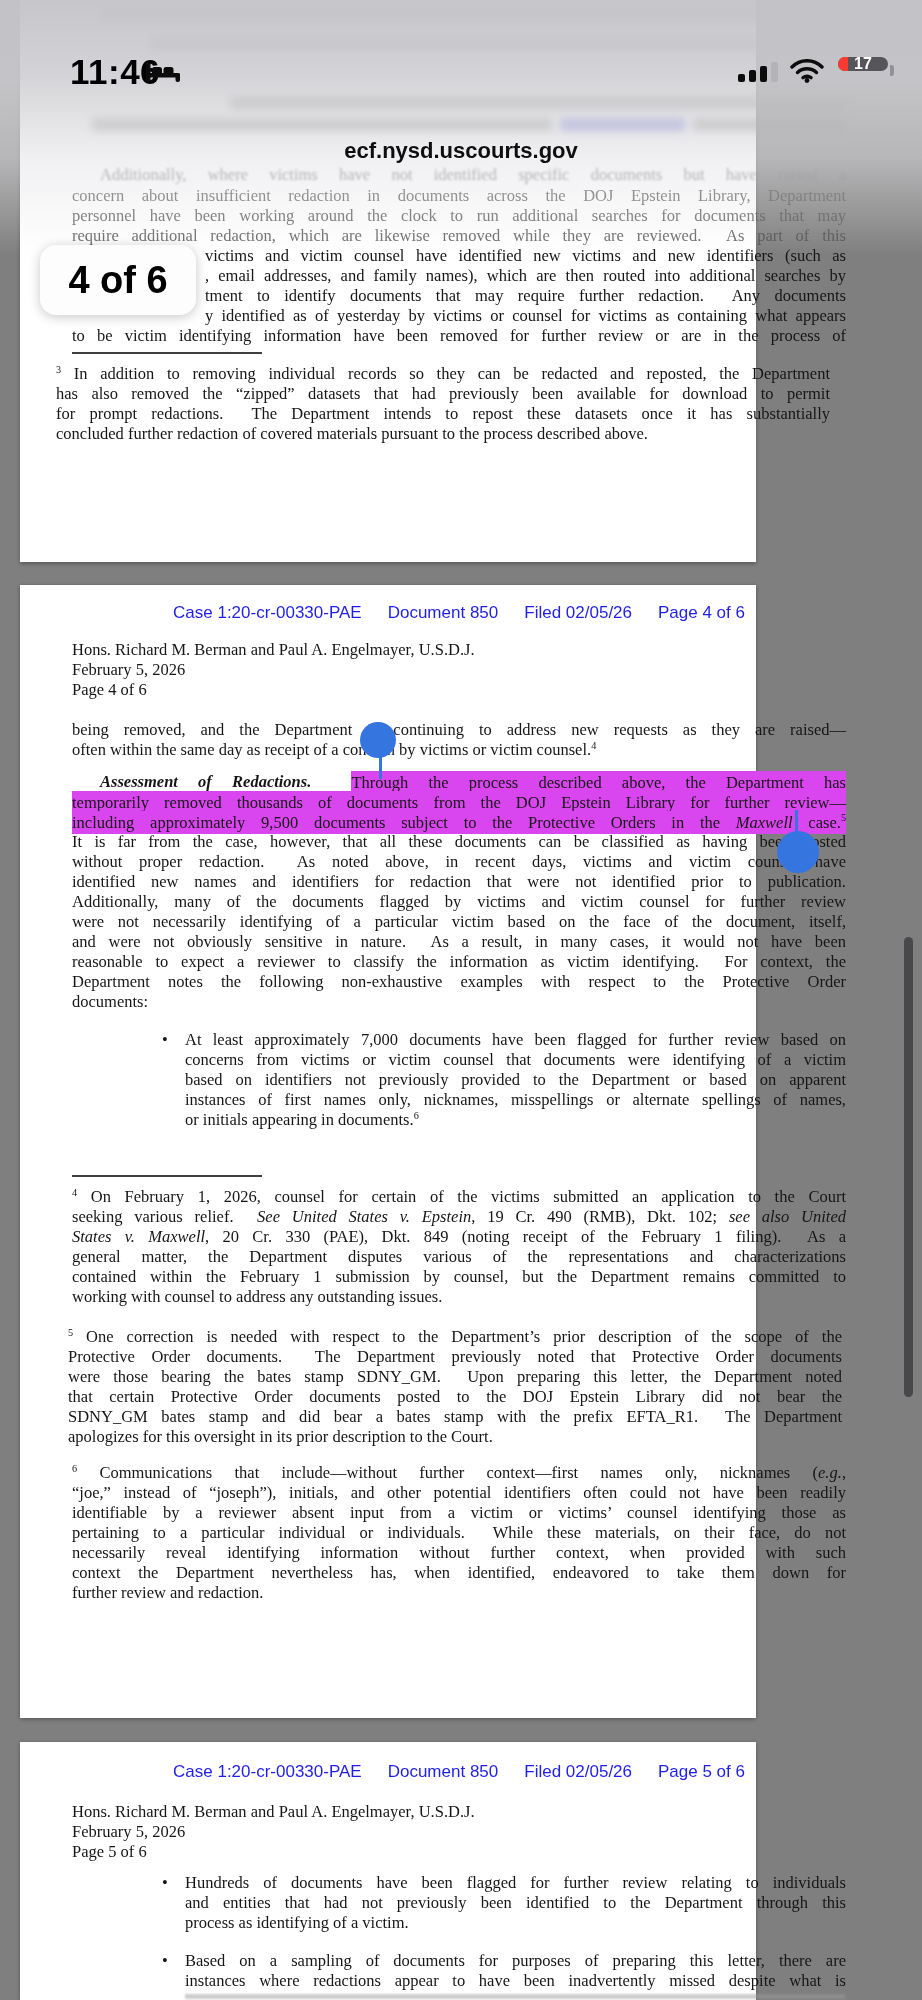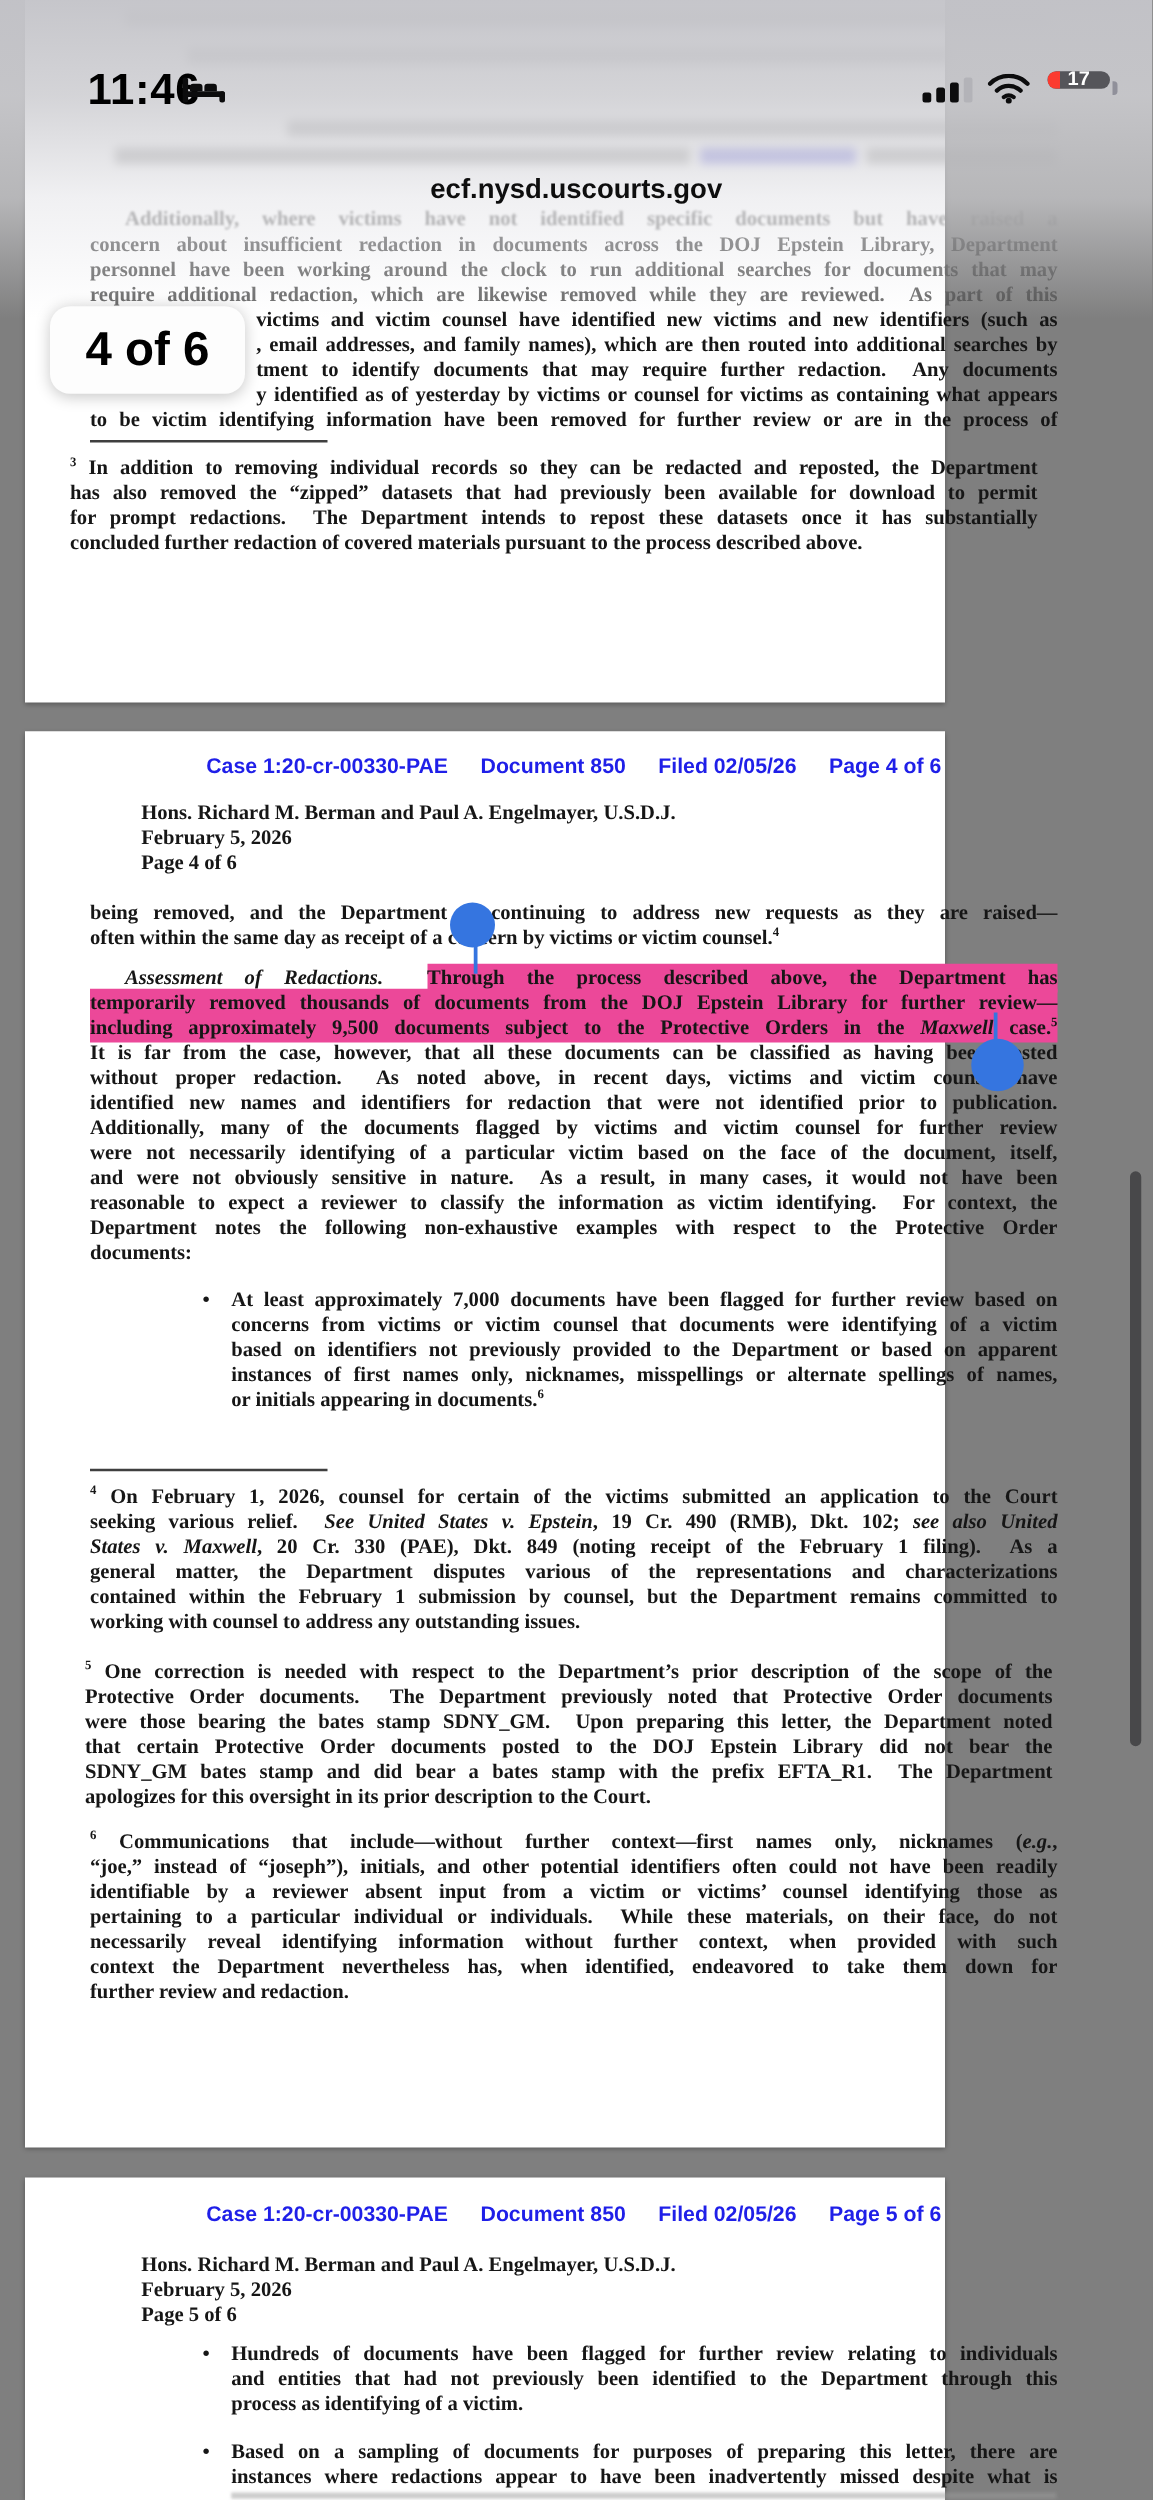--- a/index.html
+++ b/index.html
@@ -1,35 +1,35 @@
 <!DOCTYPE html>
 <html><head>
 <meta charset="utf-8">
 <style>
   html,body{margin:0;padding:0;}
   body{width:922px;height:2000px;position:relative;overflow:hidden;background:#7f7f7f;
        font-family:"Liberation Serif",serif;}
   .page{position:absolute;left:20px;width:736px;background:#ffffff;
-        box-shadow:0 1px 4px rgba(0,0,0,.35);font-weight:bold;}
+        box-shadow:0 1px 4px rgba(0,0,0,.35);}
   #page3{top:0;height:562px;box-shadow:0 2px 4px rgba(0,0,0,.3);}
   #page4{top:585px;height:1133px;}
   #page5{top:1742px;height:258px;}
   .ln{font-size:16.5px;line-height:20px;color:#161616;text-align:justify;}
   .ln.just{text-align-last:justify;}
   .block{position:absolute;}
   sup{font-size:.62em;vertical-align:super;line-height:0;}
-  .hl{background:#ec4899;padding:1.5px 0 2.5px;}
+  .hl{background:#d946ef;padding:1.5px 0 2.5px;}
   
   [data-lines="page4.para2_lines"] .ln:first-child{text-indent:28px;}
   
   .fnsep{position:absolute;width:190px;height:2px;background:#3f3f3f;}
   
   .court-header{position:absolute;left:52px;width:774px;display:flex;justify-content:center;gap:26px;
       font-family:"Liberation Sans",sans-serif;font-size:17px;color:#1f1fe8;white-space:nowrap;}
-  .addr .ln{text-align:left;margin-left:41px;}
+  .addr .ln{text-align:left;}
   
   .bullet-glyph{position:absolute;font-size:16.5px;color:#161616;}
   
   #overlay{position:absolute;left:0;top:0;width:922px;height:255px;z-index:6;pointer-events:none;
       background:linear-gradient(to bottom,rgba(196,196,201,.97) 0%,rgba(206,206,210,.88) 30%,
       rgba(228,228,232,.55) 62%,rgba(255,255,255,0) 100%);}
   .blurbar{position:absolute;height:13px;background:#6b6b6b;opacity:.5;filter:blur(4px);z-index:2;}
   .blurbar.blue{background:#5050d8;opacity:.6;}
   #status-bar{position:absolute;left:0;top:0;width:922px;height:100px;z-index:8;}
   #clock{position:absolute;left:70px;top:52px;font-family:"Liberation Sans",sans-serif;

